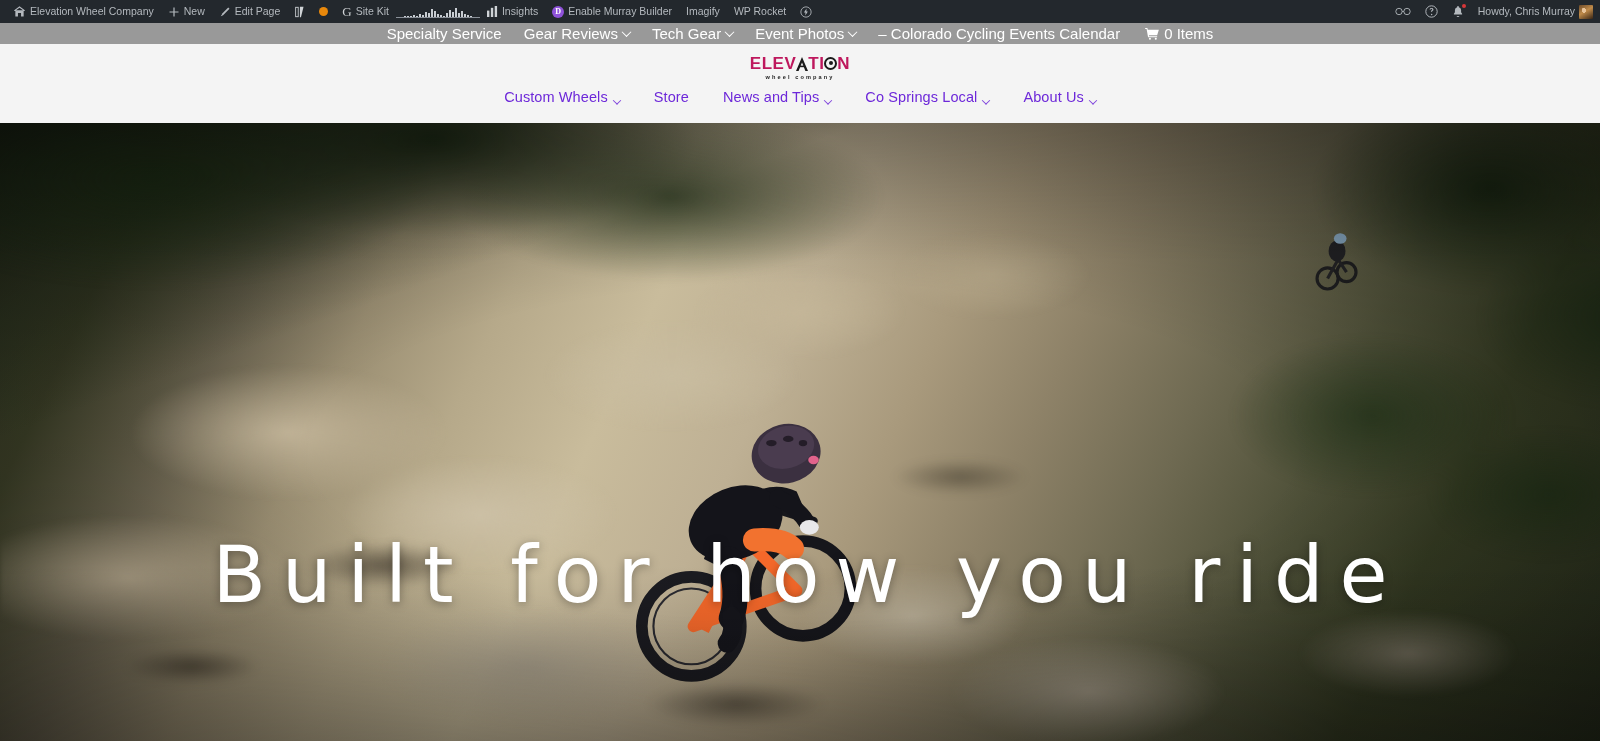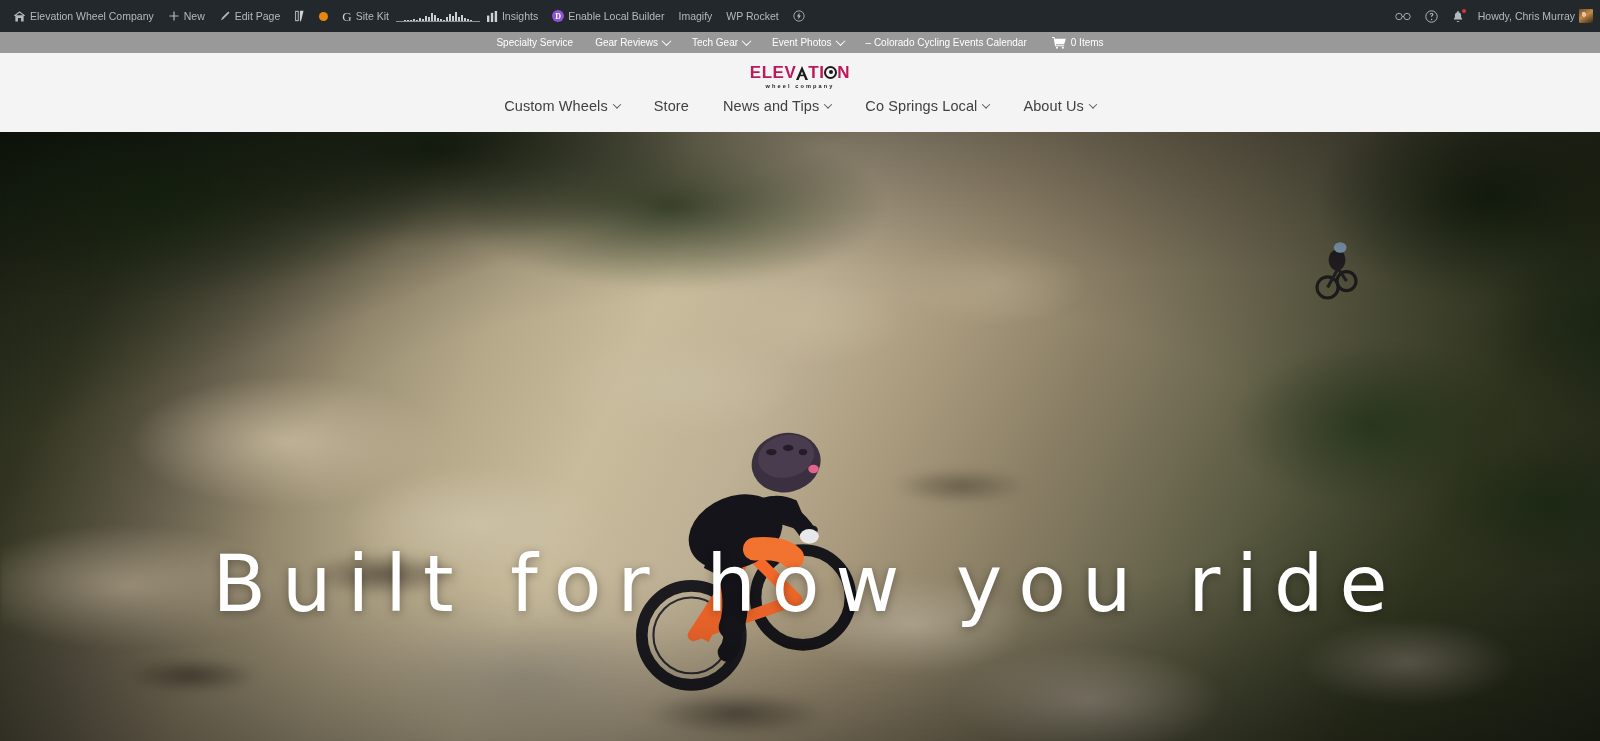--- a/index.html
+++ b/index.html
@@ -7,21 +7,21 @@
     width: 1600px;
     height: 741px;
     overflow: hidden;
     font-family: "Liberation Sans", sans-serif;
     background: #ffffff;
   }
 
   
   .wp-adminbar {
     position: relative;
-    height: 32px;
+    height: 23px;
     background: #23282d;
     color: #b4b9be;
     display: flex;
     align-items: center;
     font-size: 10.5px;
     white-space: nowrap;
     overflow: hidden;
   }
   .ab-left { display: flex; align-items: center; padding-left: 6px; }
   .ab-right { display: flex; align-items: center; margin-left: auto; }
@@ -73,21 +73,21 @@
   }
 
   
   .secondary-bar {
     height: 21px;
     background: #999999;
     display: flex;
     align-items: center;
     justify-content: center;
     gap: 0;
-    font-size: 10px;
+    font-size: 15px;
     color: #ffffff;
     white-space: nowrap;
   }
   .sec-item {
     display: flex; align-items: center; gap: 5px;
     padding: 0 11px; height: 21px; line-height: 21px;
     color: #ffffff;
   }
   .cart-count { display: flex; align-items: center; padding-left: 14px; }
 
@@ -132,24 +132,24 @@
   }
   .wheel-o::after {
     content: ""; width: 4px; height: 4px; border-radius: 50%; background: #1a1a1a;
   }
 
   .main-nav {
     display: flex; align-items: center; justify-content: center;
     gap: 0; margin-top: 7px;
   }
   .nav-item {
-    display: flex; align-items: center; gap: 6px;
+    display: flex; align-items: flex-end; gap: 6px;
     padding: 0 17px;
     font-size: 14.5px;
-    color: #404040;
+    color: #6d28d9;
     letter-spacing: 0.1px;
   }
   .nav-item .chev { width: 6px; height: 6px; border-width: 1.3px; opacity: .85; }
 
   
   .hero {
     position: relative;
     height: 632px;
     overflow: hidden;
     background: #7f1d1d;
@@ -336,21 +336,21 @@
           <rect x="0" y="5" width="2.6" height="7" fill="#cfd3d6"></rect>
           <rect x="4.2" y="2" width="2.6" height="10" fill="#cfd3d6"></rect>
           <rect x="8.4" y="0" width="2.6" height="12" fill="#cfd3d6"></rect>
         </svg>
       </span>
       <span>Insights</span>
     </a>
 
     <a class="ab-item">
       <span class="divi-d">D</span>
-      <span>Enable Local Builder</span>
+      <span>Enable Murray Builder</span>
     </a>
 
     <a class="ab-item">
       <span>Imagify</span>
     </a>
 
     <a class="ab-item">
       <span>WP Rocket</span>
     </a>
 

